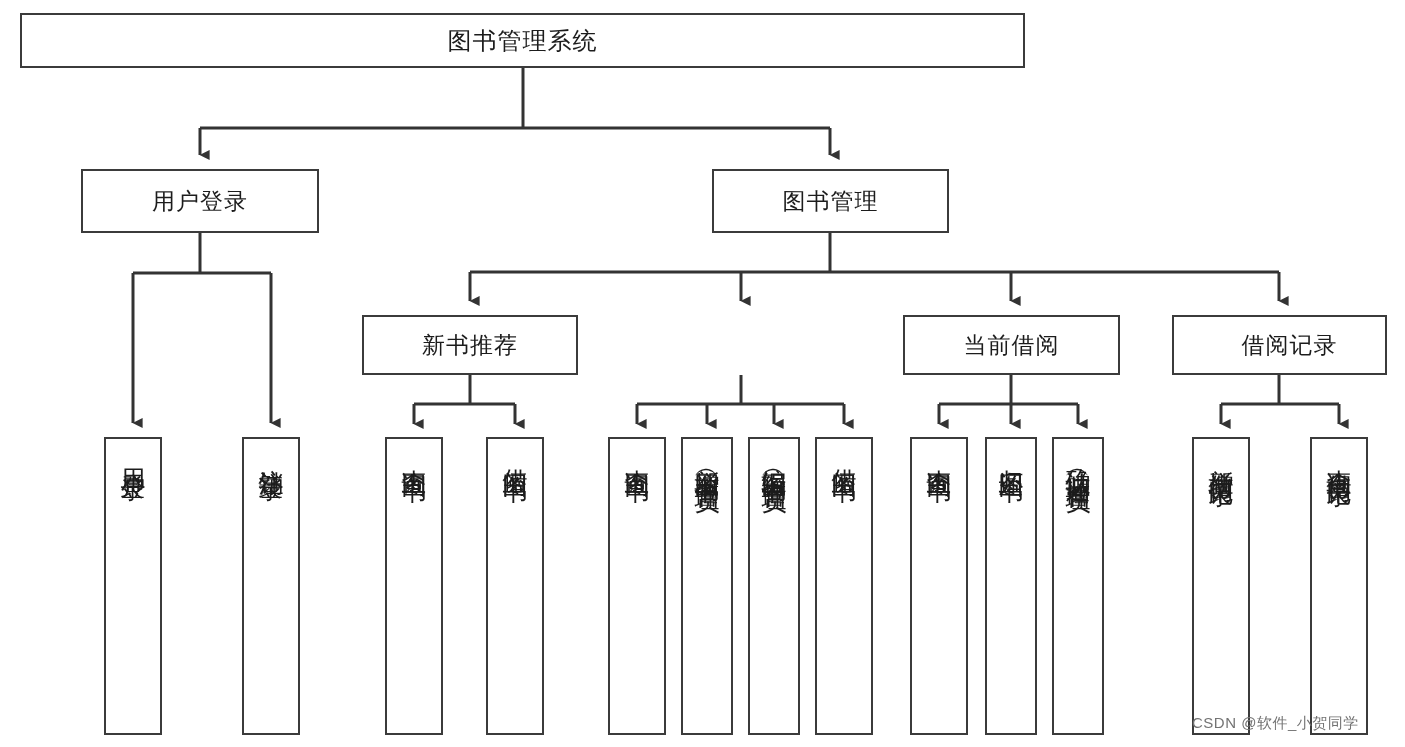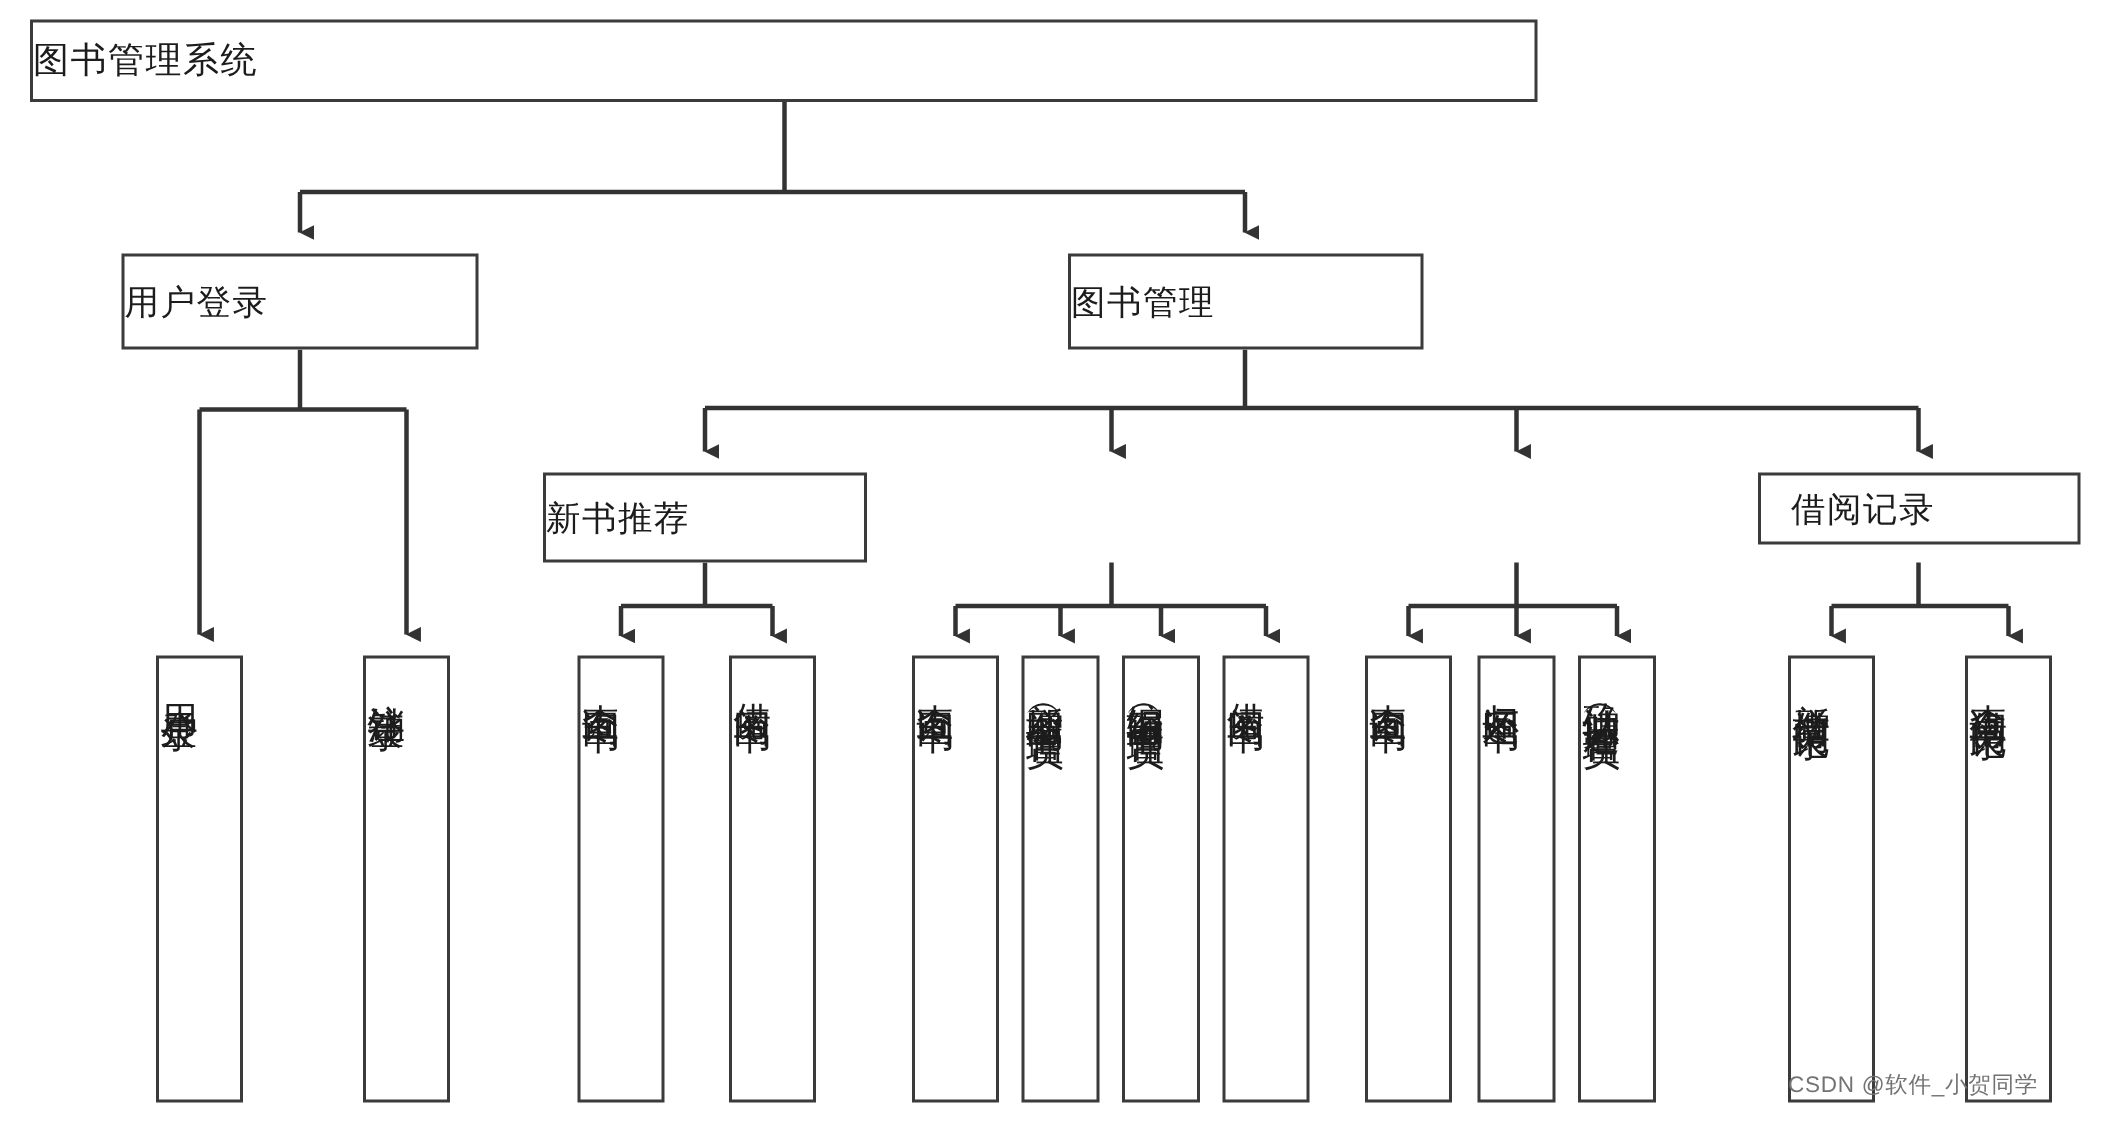--- a/index.html
+++ b/index.html
@@ -27,21 +27,21 @@
     height: 747px;
     pointer-events: none;
   }
   .node {
     position: absolute;
     box-sizing: border-box;
     background: #ffffff;
     border: 2px solid #3b3b3b;
     display: flex;
     align-items: center;
-    justify-content: flex-start;
+    justify-content: center;
     z-index: 2;
   }
   .node-label {
     display: block;
     text-align: center;
     color: #1c1c1c;
     letter-spacing: 1px;
     line-height: 1.15;
     white-space: nowrap;
   }
@@ -142,21 +142,24 @@
   <div class="node horiz" style="left:81px; top:169px; width:238px; height:64px;">
     <span class="node-label">用户登录</span>
   </div>
   <div class="node horiz" style="left:362px; top:315px; width:216px; height:60px;">
     <span class="node-label">新书推荐</span>
   </div>
 
   <div class="node horiz" style="left:712px; top:169px; width:237px; height:64px;">
     <span class="node-label">图书管理</span>
   </div>
-  <div class="node horiz" style="left:1172px; top:315px; width:215px; height:48px;padding-left:20px;">
+  <div class="node horiz" style="left:903px; top:315px; width:217px; height:60px;">
+    <span class="node-label">当前借阅</span>
+  </div>
+  <div class="node horiz" style="left:1172px; top:315px; width:215px; height:60px;padding-left:20px;">
     <span class="node-label">借阅记录</span>
   </div>
 
   <div class="node vert" style="left:104px; top:437px; width:58px; height:298px;">
     <span class="node-label">用户登录</span>
   </div>
   <div class="node vert" style="left:242px; top:437px; width:58px; height:298px;">
     <span class="node-label">注销登录</span>
   </div>
 

